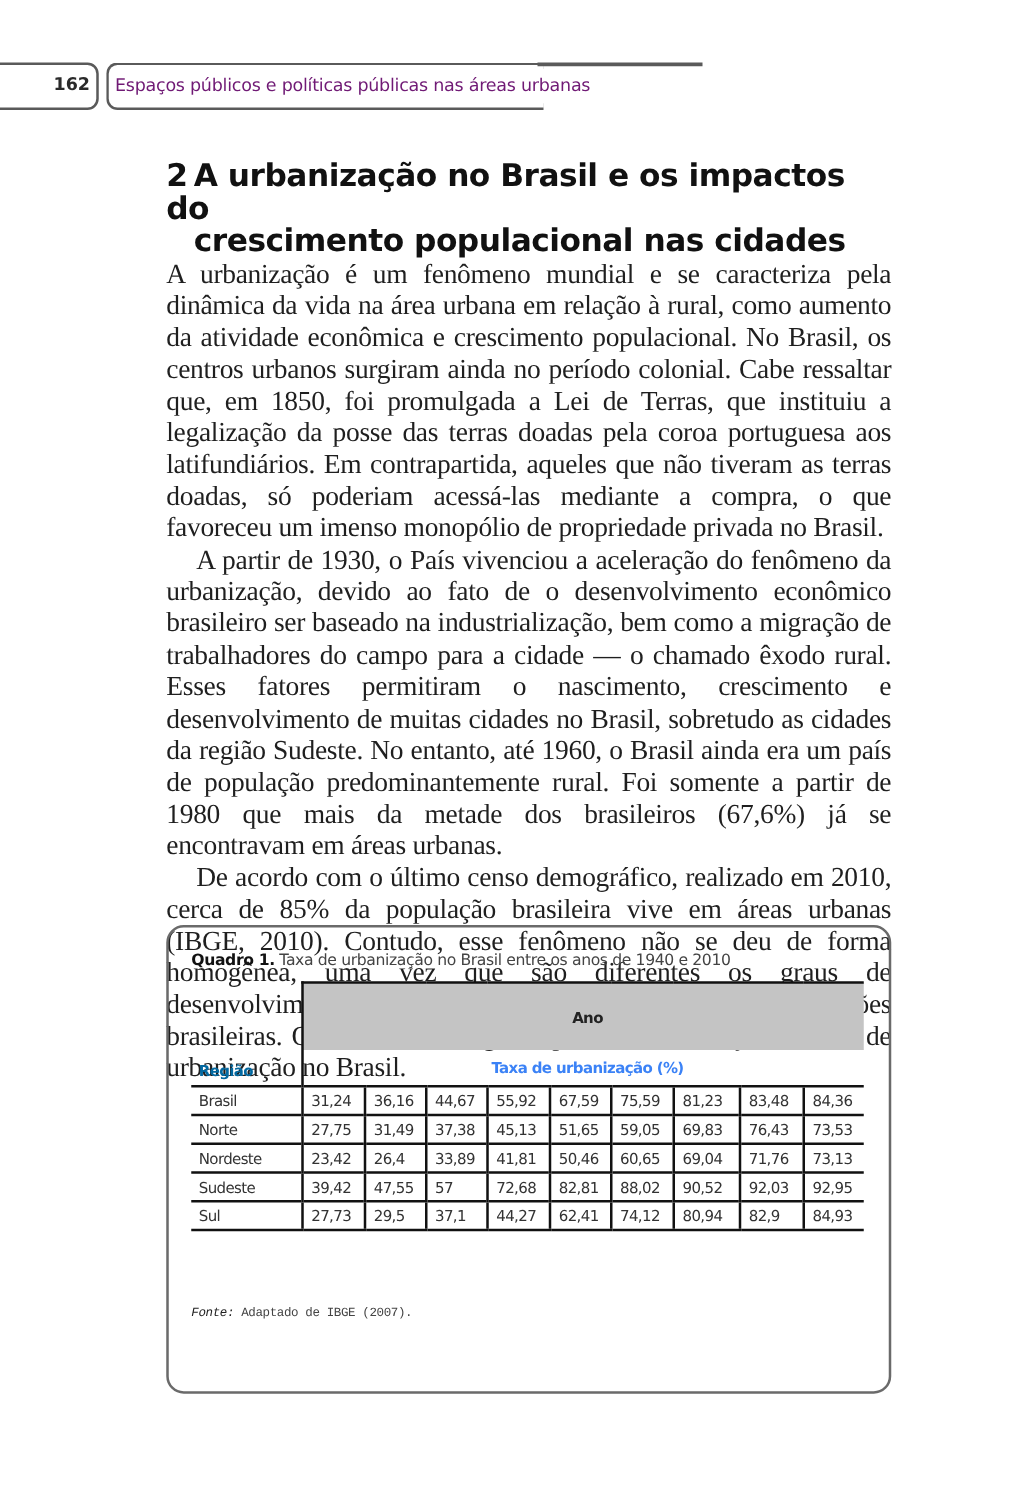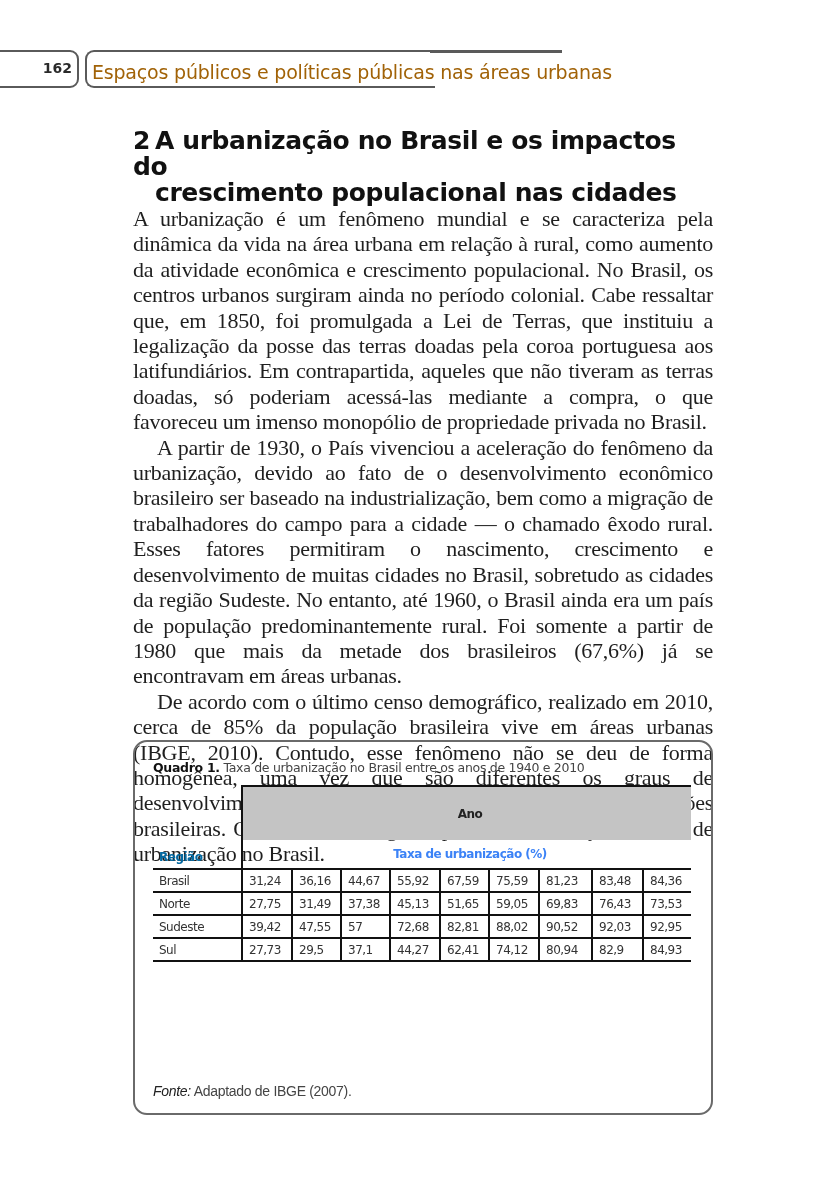--- a/index.html
+++ b/index.html
@@ -22,21 +22,21 @@
     .hdr-title-box {
       position: absolute; left: 85px; top: 50px; width: 350px; height: 38px;
       border-left: 2.5px solid #5a5a5a; border-top: 2.5px solid #5a5a5a;
       border-bottom: 2.5px solid #5a5a5a; border-radius: 9px 0 0 9px;
     }
     .hdr-top-ext {
       position: absolute; left: 430px; top: 50px; width: 132px; height: 2.5px; background: #5a5a5a;
     }
     .hdr-title {
       position: absolute; left: 92px; top: 61px;
-      font-family: "DejaVu Sans", sans-serif; font-size: 19px; color: #a16207;
+      font-family: "DejaVu Sans", sans-serif; font-size: 14px; color: #701a75;
       letter-spacing: -0.2px;
     }
     
     .heading {
       position: absolute; left: 133px; top: 128px; width: 580px;
       font-family: "DejaVu Sans", sans-serif; font-weight: bold; font-size: 25px;
       line-height: 26px; color: #111; letter-spacing: -0.4px;
     }
     .heading .num { display: inline-block; width: 22px; }
     .heading .l2 { padding-left: 22px; display: block; }
@@ -72,22 +72,22 @@
     .qt .yr-row td.last { border-right: none; }
     .qt .hd-row td { height: 29px; }
     .qt .hd-row td.reg { font-weight: bold; color: #0369a1; padding-left: 6px; vertical-align: bottom; padding-bottom: 4px; }
     .qt .hd-row td.taxa { text-align: center; font-weight: bold; color: #3b82f6; border-left: 2px solid #111; }
     .qt .data-row td { height: 23px; border-top: 2px solid #111; border-left: 2px solid #111; }
     .qt .data-row td.rn { border-left: none; padding-left: 6px; }
     .qt .data-row:last-child td { border-bottom: 2px solid #111; }
     .qt col.c0 { width: 89px; }
     .qt .blank { border: none !important; background: transparent !important; }
     .qsrc {
-      position: absolute; left: 153px; top: 1083px;
-      font-family: Liberation Sans, sans-serif; font-size: 14px; color: #444;
+      position: absolute; left: 153px; top: 1046px;
+      font-family: Liberation Mono, monospace; font-size: 10px; color: #444;
       letter-spacing: -0.3px;
     }
     .qsrc i { color: #222; }
   </style>
 </head>
 <body>
 
 <div class="hdr-num-box"></div>
 <div class="hdr-num">162</div>
 <div class="hdr-title-box"></div>
@@ -152,20 +152,32 @@
     <td>31,49</td>
     <td>37,38</td>
     <td>45,13</td>
     <td>51,65</td>
     <td>59,05</td>
     <td>69,83</td>
     <td>76,43</td>
     <td>73,53</td>
   </tr>
   <tr class="data-row">
+    <td class="rn">Nordeste</td>
+    <td>23,42</td>
+    <td>26,4</td>
+    <td>33,89</td>
+    <td>41,81</td>
+    <td>50,46</td>
+    <td>60,65</td>
+    <td>69,04</td>
+    <td>71,76</td>
+    <td>73,13</td>
+  </tr>
+  <tr class="data-row">
     <td class="rn">Sudeste</td>
     <td>39,42</td>
     <td>47,55</td>
     <td>57</td>
     <td>72,68</td>
     <td>82,81</td>
     <td>88,02</td>
     <td>90,52</td>
     <td>92,03</td>
     <td>92,95</td>

